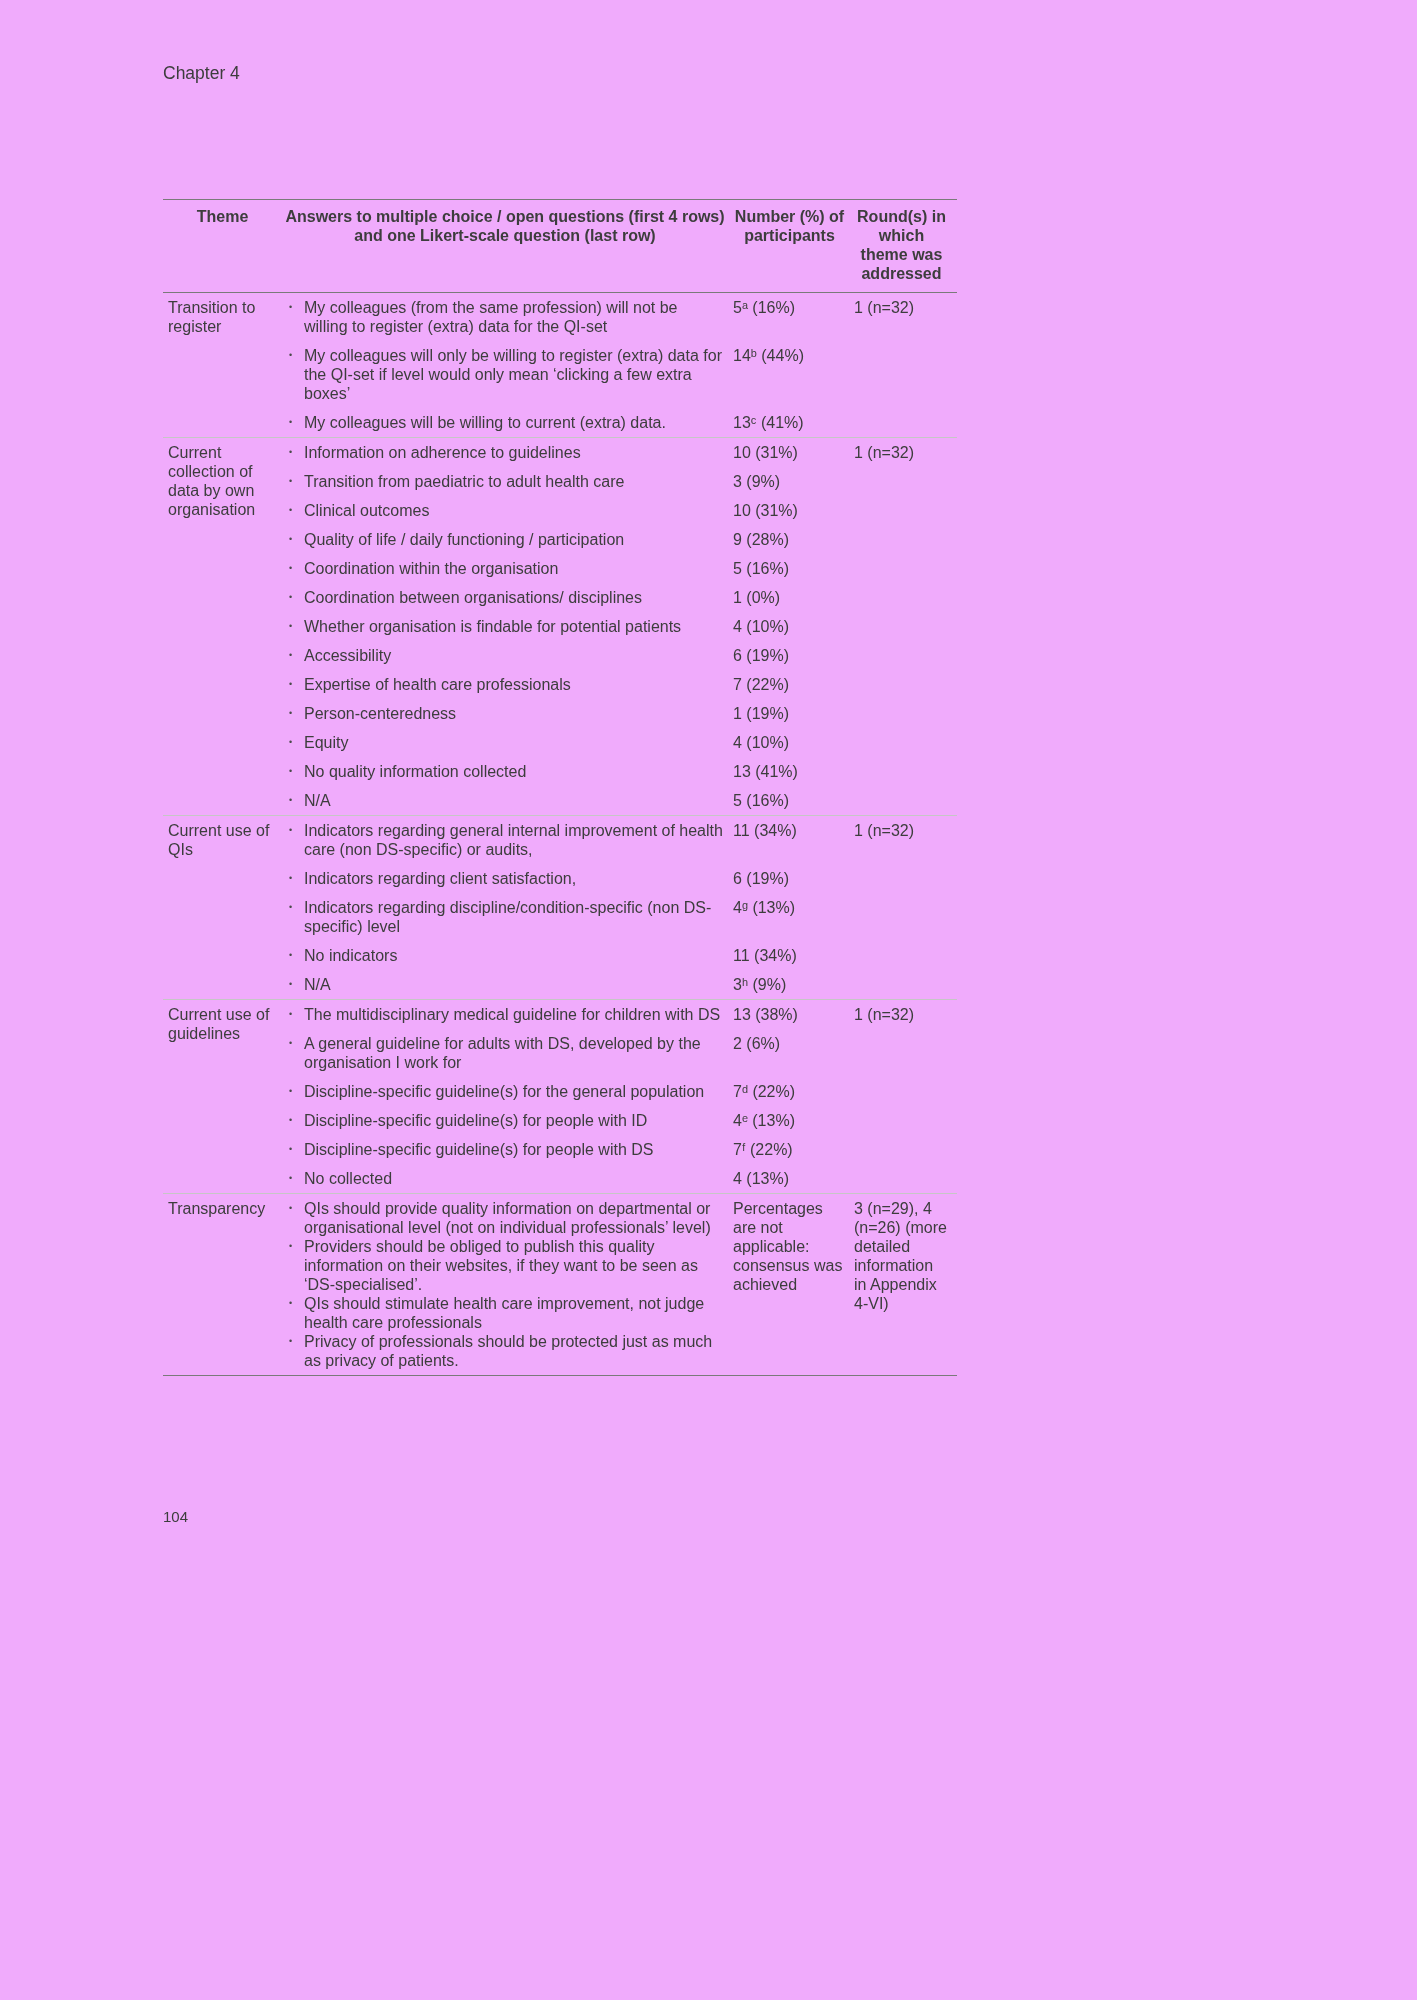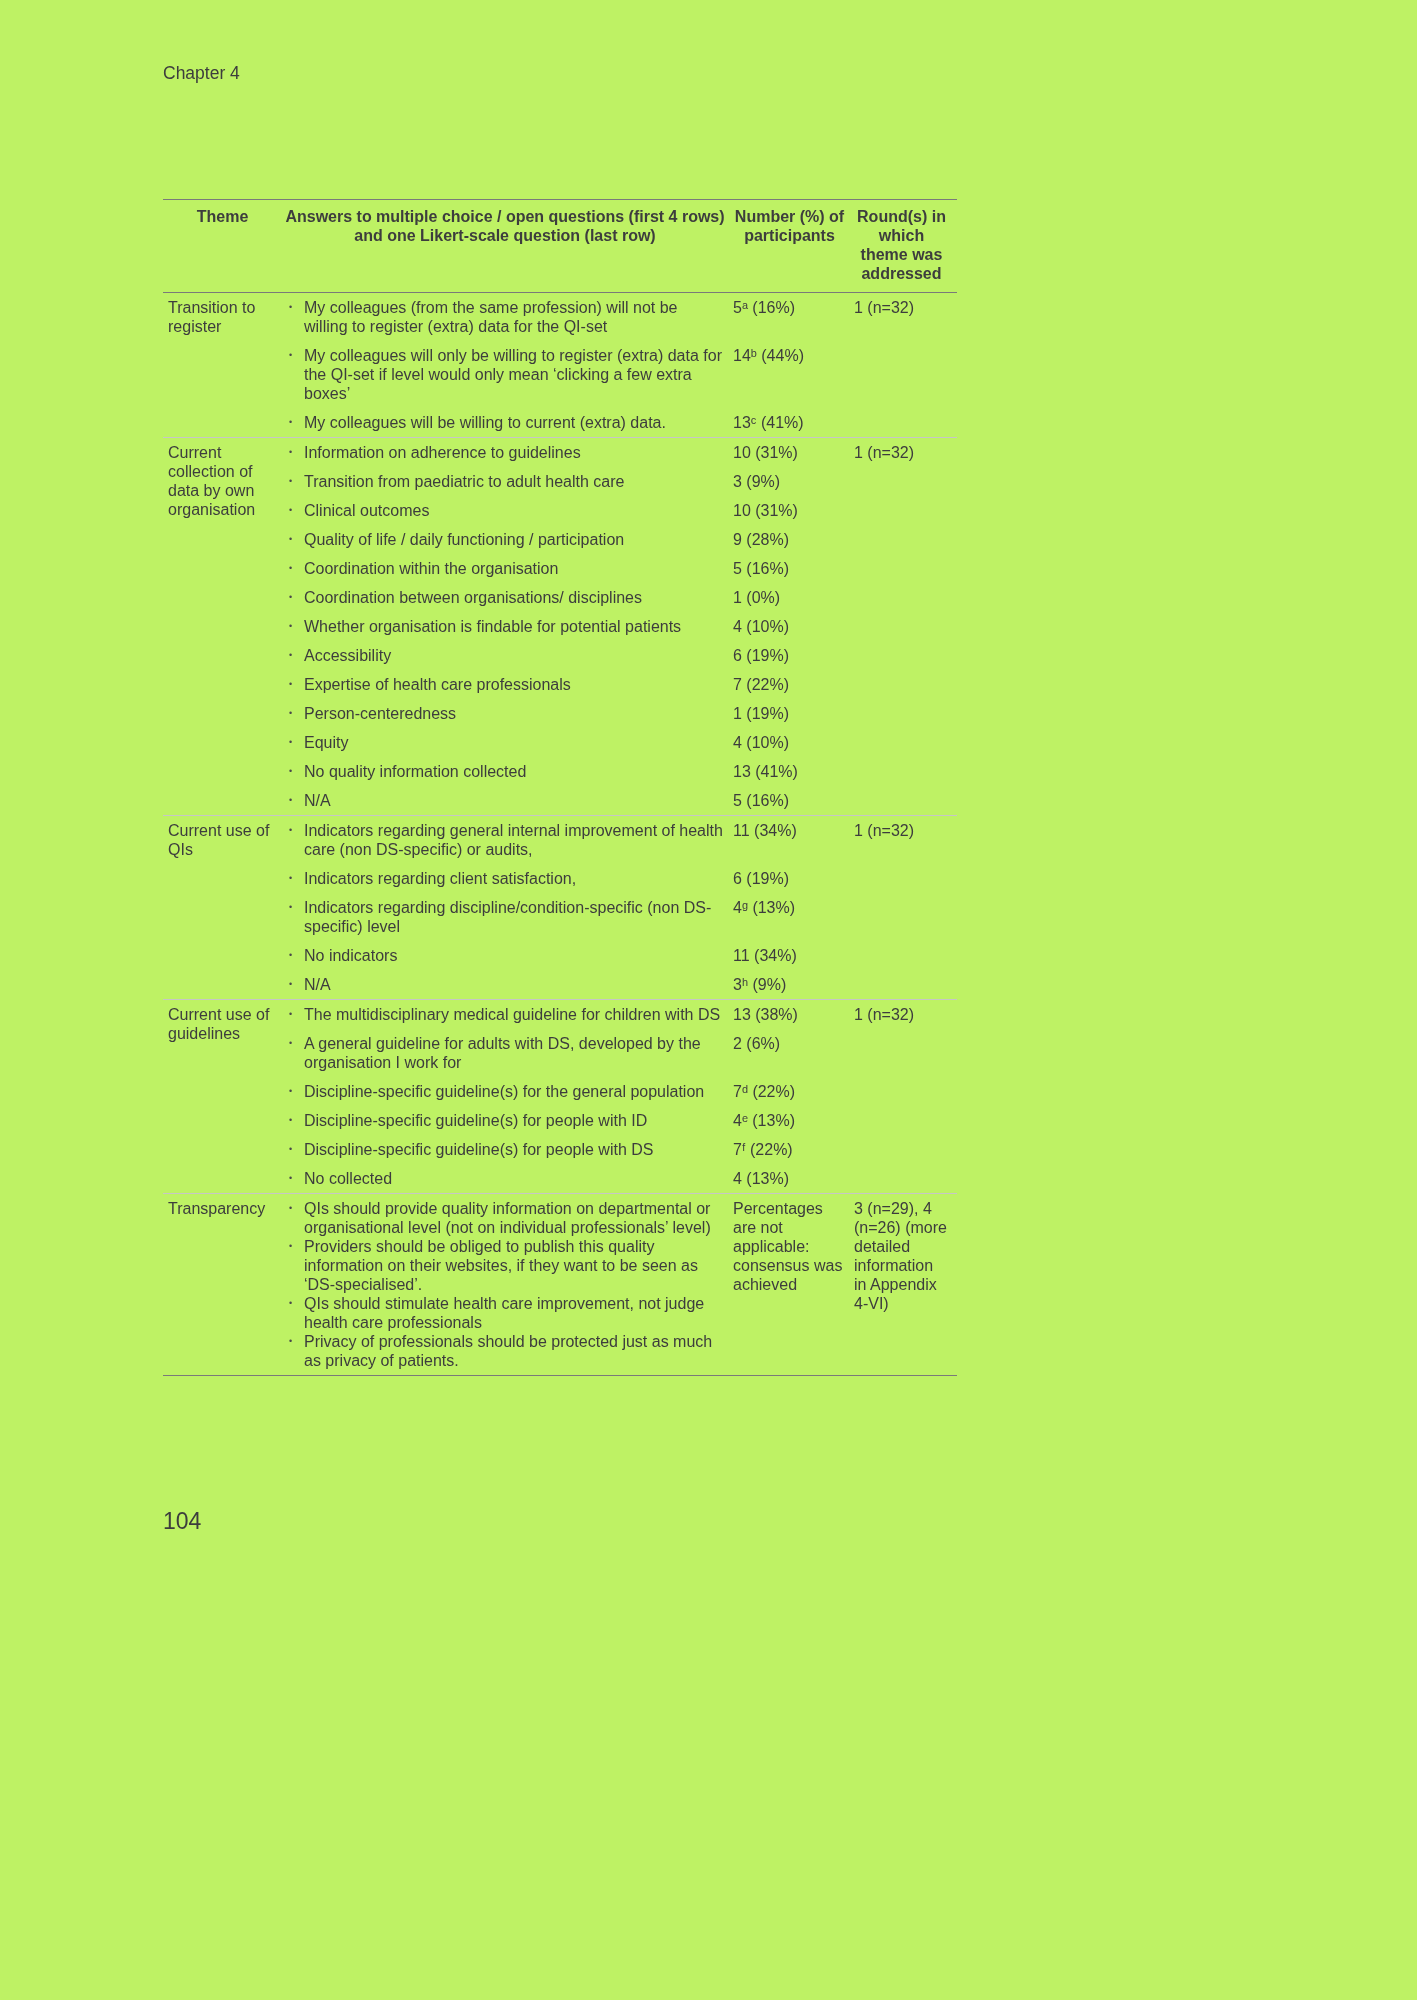--- a/index.html
+++ b/index.html
@@ -3,21 +3,21 @@
 <meta charset="utf-8">
 <style>
   * { box-sizing: border-box; }
   html, body { margin: 0; padding: 0; }
   body {
     width: 1417px; height: 2000px;
     background: #ffffff;
     font-family: "Liberation Sans", "DejaVu Sans", sans-serif;
     color: var(--text, #3d3d3d);
   }
-  .page { position: relative; width: 1417px; height: 2000px; overflow: hidden; background: #bef264; }
+  .page { position: relative; width: 1417px; height: 2000px; overflow: hidden; background: #f0abfc; }
 
   .chapter-heading {
     position: absolute; left: 163px; top: 63px;
     font-size: 17.5px; color: var(--text, #3d3d3d);
   }
 
   .table-caption {
     position: absolute; left: 163px; top: 171px;
     font-size: 16px; line-height: 19px; width: 800px;
   }
@@ -49,21 +49,21 @@
     flex: 0 0 19px; padding-left: 4px;
     font-size: 9px; line-height: 19px; color: #4a4a4a;
   }
   .answer-text { flex: 1; }
 
   tr.group-start > td { border-top: 1px solid var(--group_rule, #c2c2c2); }
   tbody tr:last-child > td { border-bottom: 1px solid var(--rule, #7a7a7a); }
 
   .page-number {
     position: absolute; left: 163px; top: 1508px;
-    font-size: 23px; color: var(--text, #3d3d3d);
+    font-size: 15px; color: var(--text, #3d3d3d);
   }
 </style>
 </head>
 <body>
 
 <div class="page">
 
   <div class="chapter-heading">Chapter 4</div>
 
 

